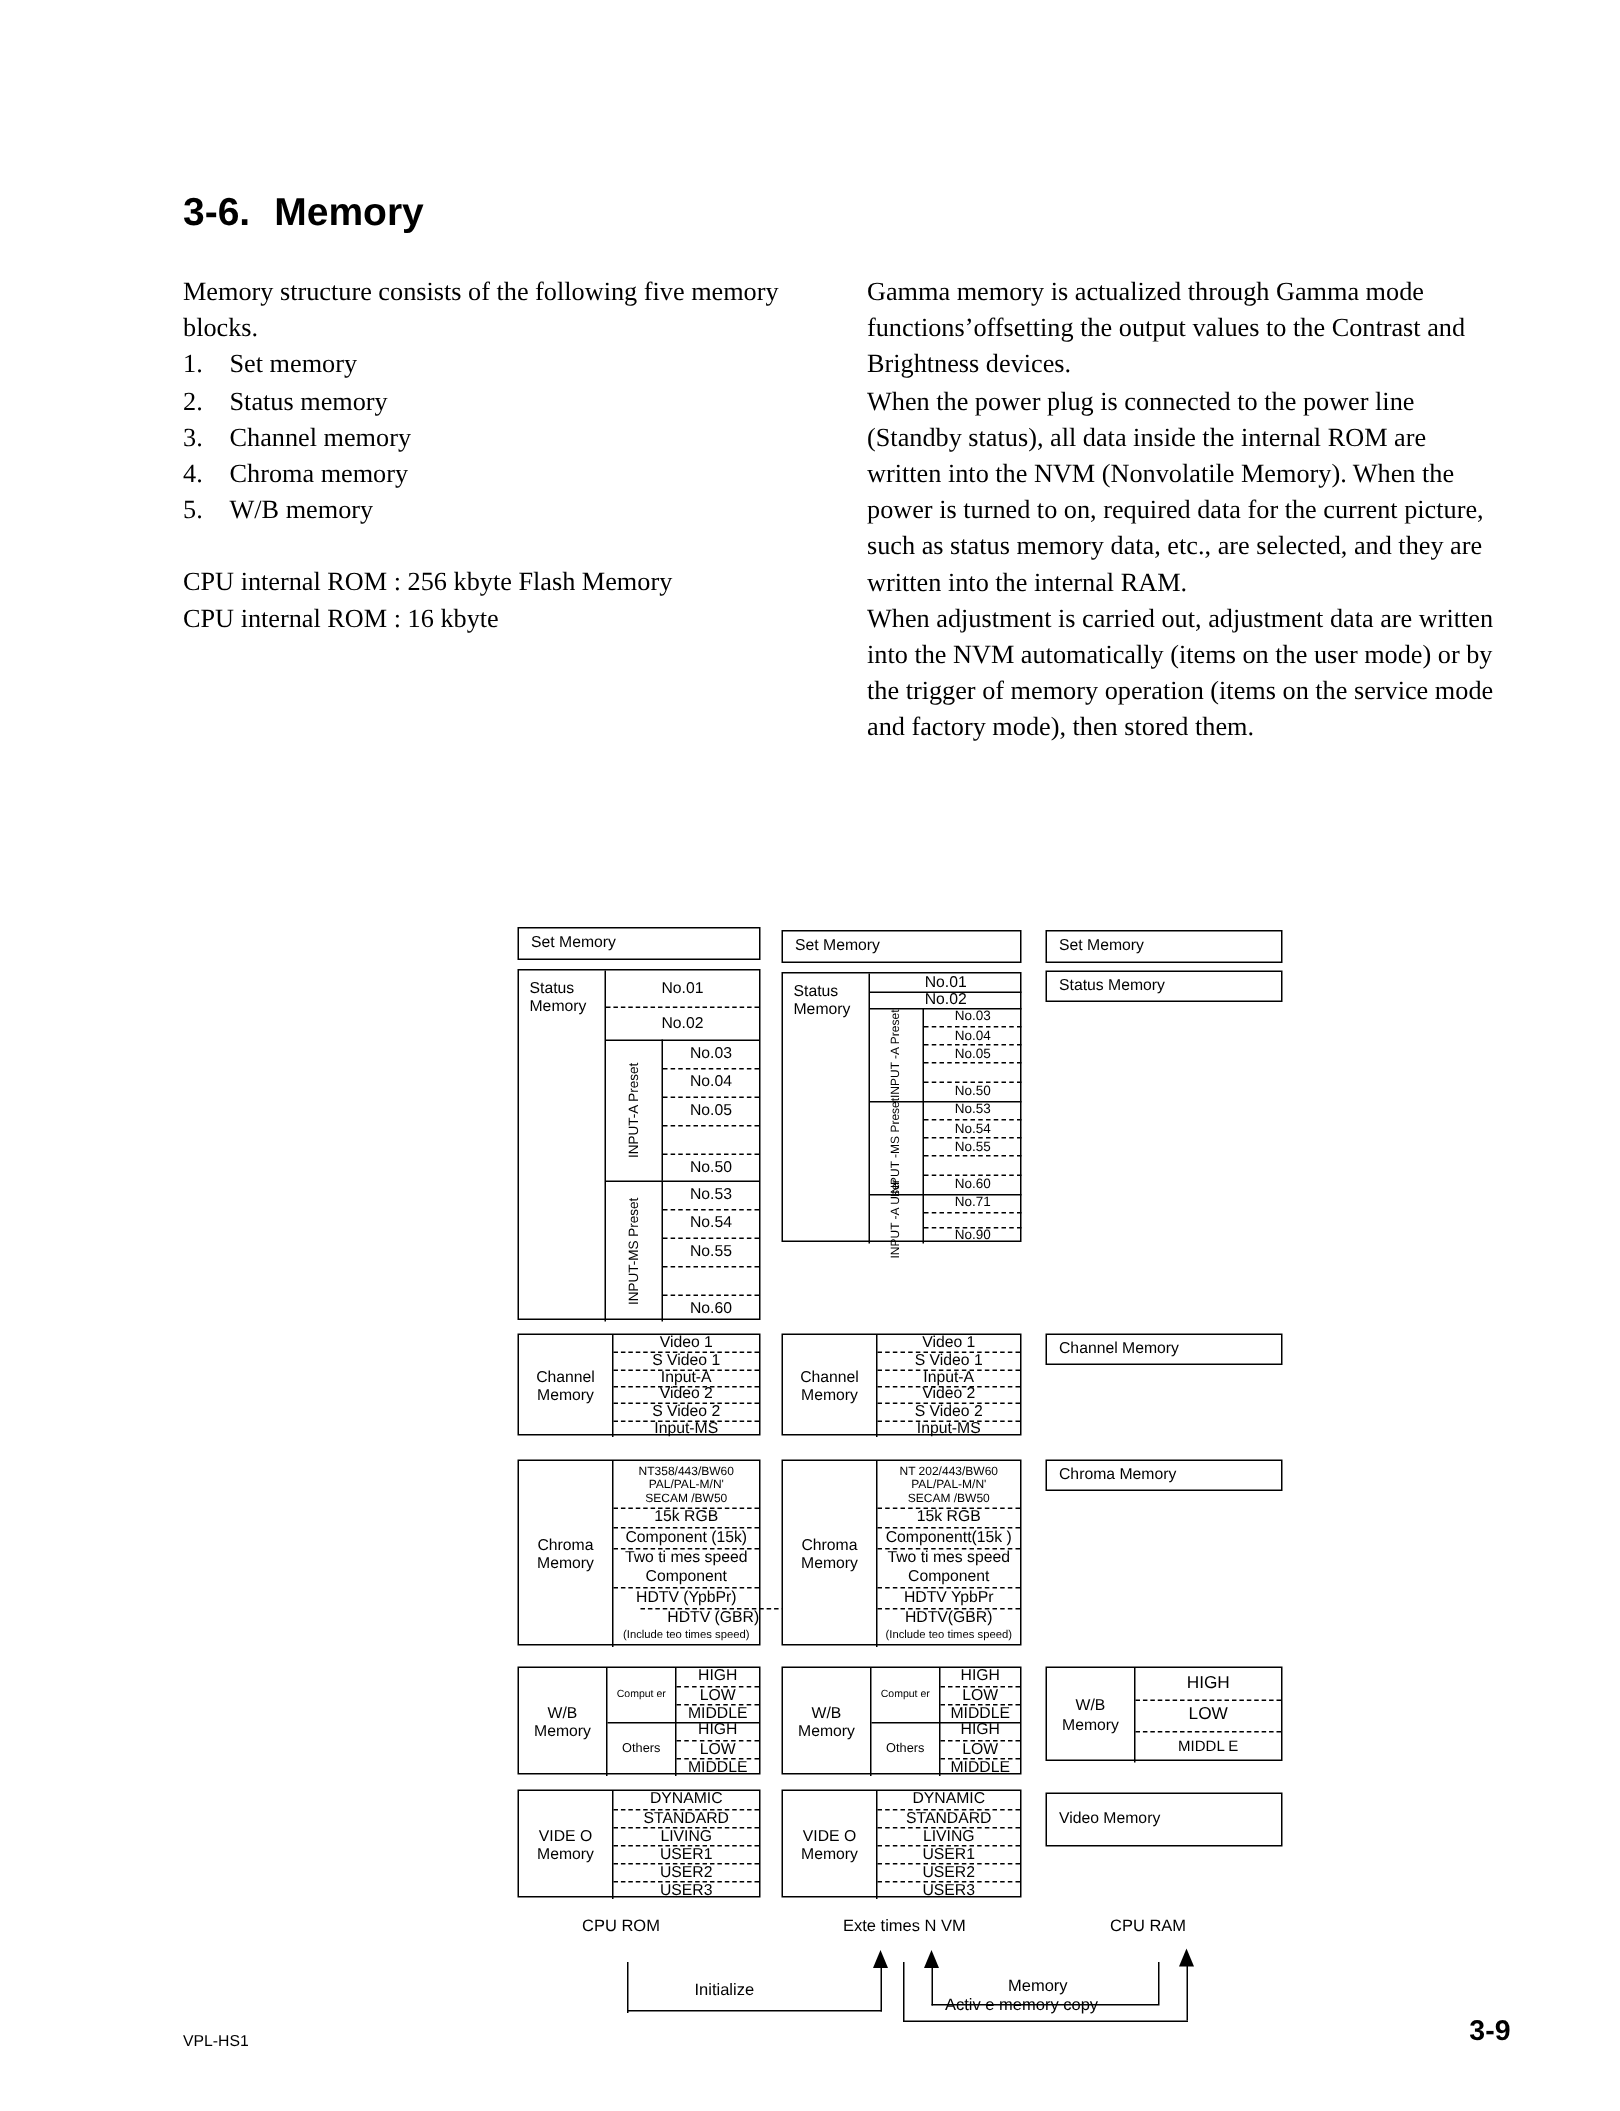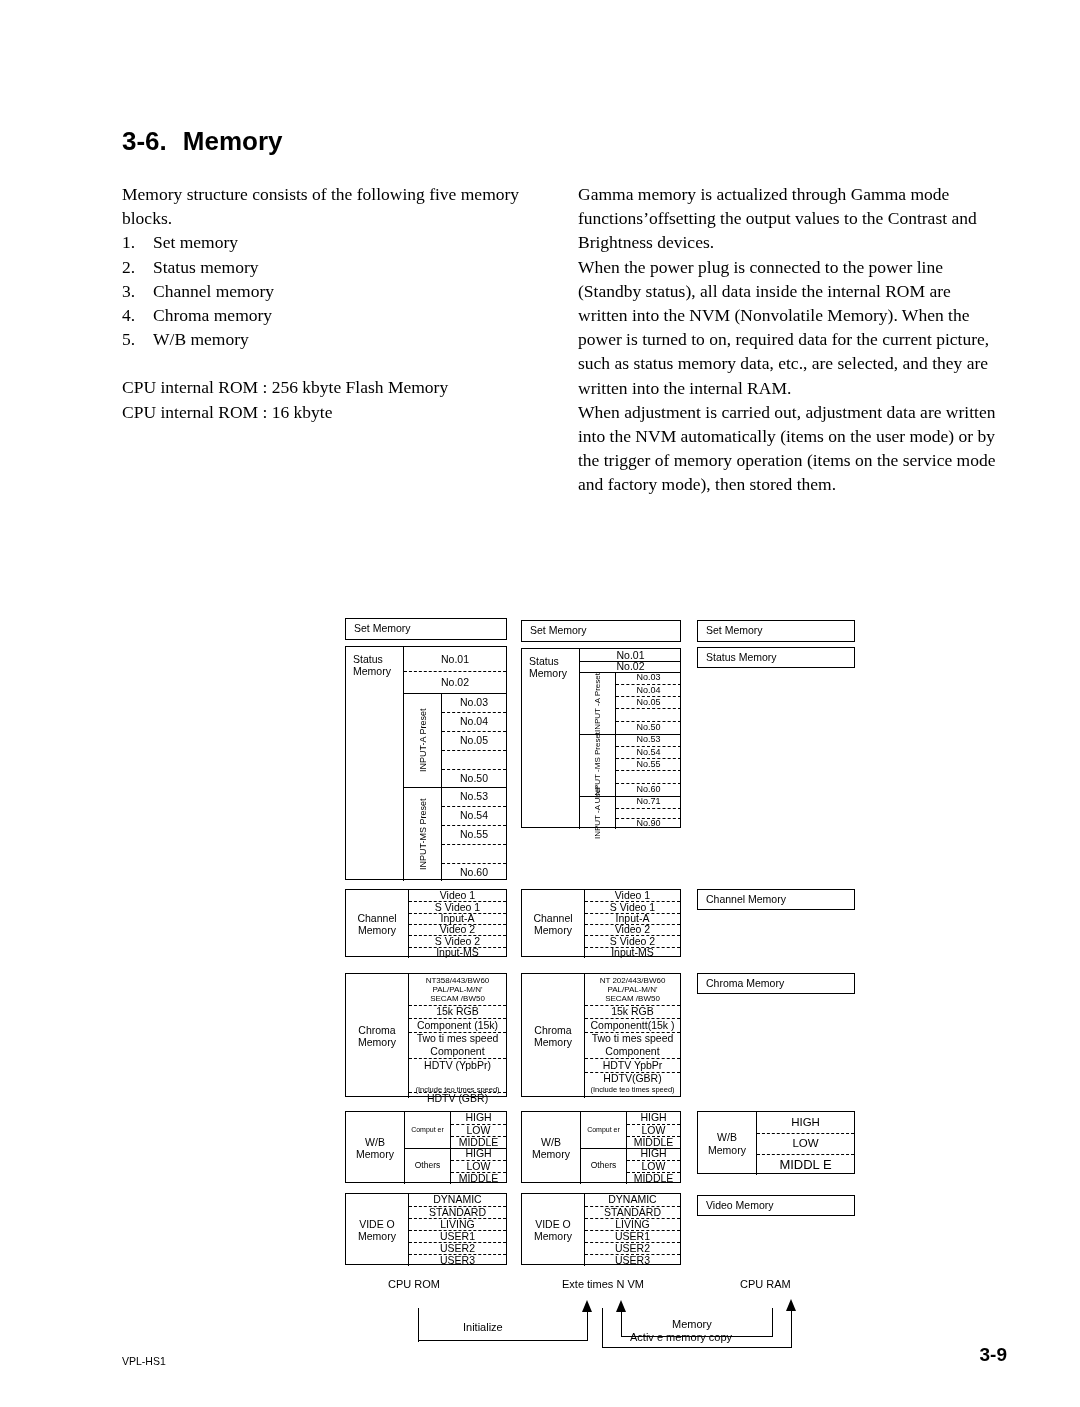--- a/index.html
+++ b/index.html
@@ -246,21 +246,21 @@
     </div>
     <div class="vline" style="left:62px;top:0;height:124px;"></div>
     <div class="cell small8" style="left:63px;top:1px;width:97px;height:11px;">NT358/443/BW60</div>
     <div class="cell small8" style="left:63px;top:10px;width:97px;height:11px;">PAL/PAL-M/N'</div>
     <div class="cell small8" style="left:63px;top:19px;width:97px;height:11px;">SECAM /BW50</div>
     <div class="cell dashedtop" style="left:63px;top:31px;width:97px;height:13px;">15k RGB</div>
     <div class="cell dashedtop" style="left:63px;top:44px;width:97px;height:14px;">Component (15k)</div>
     <div class="cell dashedtop" style="left:63px;top:58px;width:97px;height:13px;">Two ti mes speed</div>
     <div class="cell" style="left:63px;top:71px;width:97px;height:13px;">Component</div>
     <div class="cell dashedtop" style="left:63px;top:84px;width:97px;height:14px;">HDTV  (YpbPr)</div>
-    <div class="cell dashedtop" style="left:63px;top:98px;width:97px;height:13px;margin-top:20px;">HDTV (GBR)</div>
+    <div class="cell dashedtop" style="left:81px;top:98px;width:97px;height:13px;">HDTV (GBR)</div>
     <div class="cell tiny" style="left:63px;top:110px;width:97px;height:12px;">(Include teo times speed)</div>
   </div>
 
   <div class="dbox" style="left:345px;top:1111px;width:162px;height:72px;">
     <div class="label2" style="left:0;top:0;width:58px;height:72px;">
       <span style="white-space:pre-line;">W/B
 Memory</span>
     </div>
     <div class="vline" style="left:58px;top:0;height:72px;"></div>
     <div class="vline" style="left:104px;top:0;height:72px;"></div>
@@ -408,24 +408,24 @@
   </div>
 
   <div class="dbox" style="left:697px;top:1111px;width:158px;height:63px;">
     <div class="label2" style="left:0;top:0;width:58px;height:63px;">
       <span style="white-space:pre-line;">W/B
 Memory</span>
     </div>
     <div class="vline" style="left:58px;top:0;height:63px;"></div>
     <div class="cell" style="left:59px;top:0px;width:97px;height:21px;font-size:11.5px;">HIGH</div>
     <div class="cell dashedtop" style="left:59px;top:21px;width:97px;height:21px;font-size:11.5px;">LOW</div>
-    <div class="cell dashedtop" style="left:59px;top:42px;width:97px;height:21px;font-size:13px;">MIDDL E</div>
-  </div>
-
-  <div class="dbox" style="left:697px;top:1195px;width:158px;height:21px;">
+    <div class="cell dashedtop" style="left:59px;top:42px;width:97px;height:21px;font-size:10px;">MIDDL E</div>
+  </div>
+
+  <div class="dbox" style="left:697px;top:1195px;width:158px;height:36px;">
     <div class="cell left" style="left:0;top:0;right:0;bottom:0;">Video Memory</div>
   </div>
 
   <div class="arrowlabel" style="left:388px;top:1278px;">CPU ROM</div>
   <div class="arrowlabel" style="left:562px;top:1278px;">Exte times N VM</div>
   <div class="arrowlabel" style="left:740px;top:1278px;">CPU RAM</div>
 
   <div class="vline" style="left:418px;top:1308px;height:34px;"></div>
   <div class="hline" style="left:418px;top:1340px;width:170px;"></div>
   <div class="vline" style="left:587px;top:1311px;height:30px;"></div>

